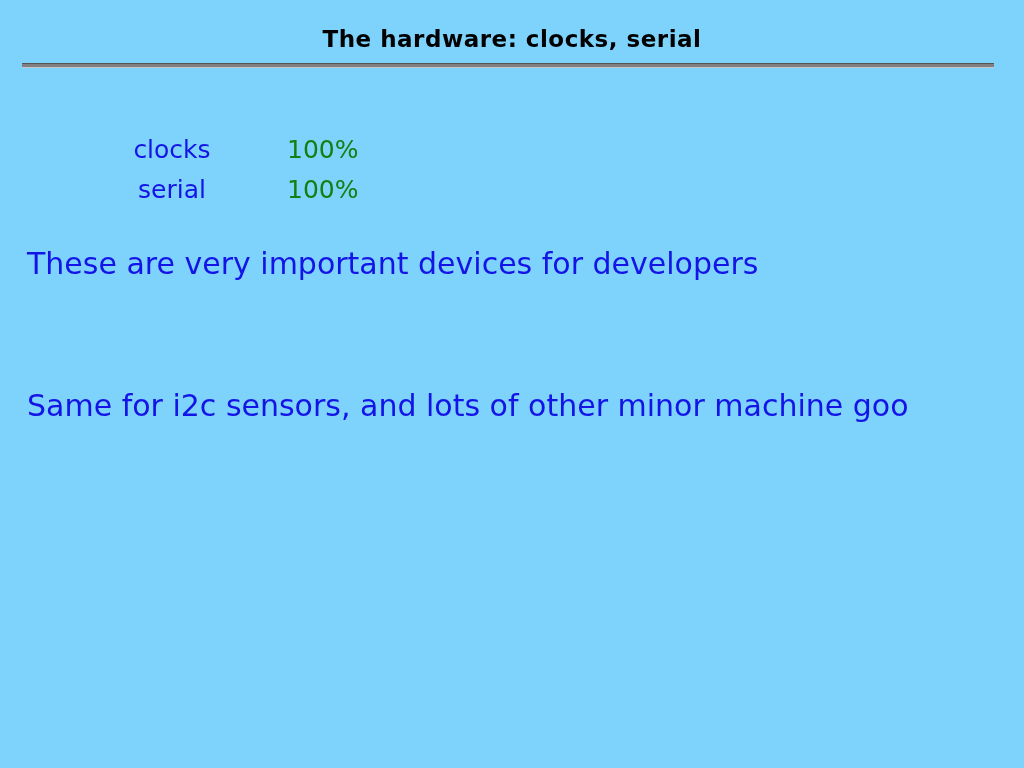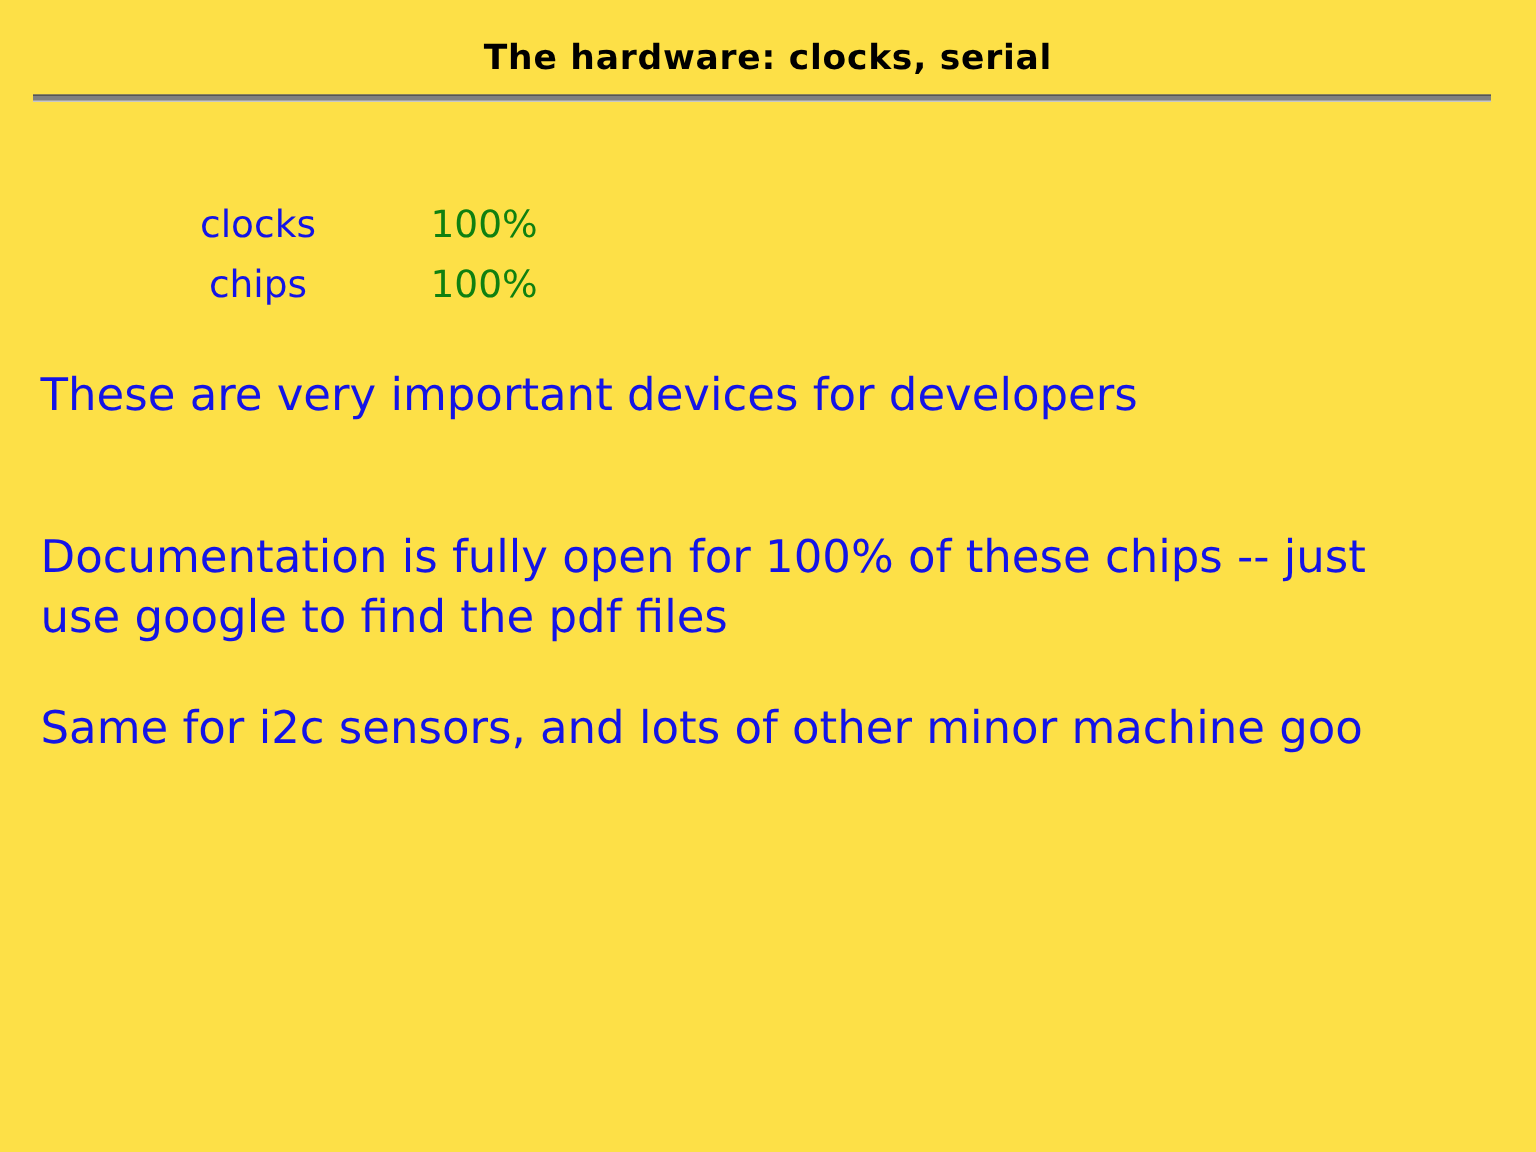--- a/index.html
+++ b/index.html
@@ -10,21 +10,21 @@
   body {
     width: 1024px;
     height: 768px;
     overflow: hidden;
     font-family: "DejaVu Sans", sans-serif;
   }
   .slide {
     position: relative;
     width: 1024px;
     height: 768px;
-    background: #fde047;
+    background: #7dd3fc;
     box-sizing: border-box;
     text-decoration: underline;
   }
   .slide-title {
     position: absolute;
     top: 26px;
     left: 0;
     width: 1024px;
     text-align: center;
     font-family: "DejaVu Sans", sans-serif;
@@ -94,33 +94,32 @@
   <div class="body-area">
 
 
     <div class="gap-sm"></div>
 
     <div class="stat-row">
       <span class="stat-label">clocks</span>
       <span class="stat-value">100%</span>
     </div>
     <div class="stat-row">
-      <span class="stat-label">chips</span>
+      <span class="stat-label">serial</span>
       <span class="stat-value">100%</span>
     </div>
 
     <div class="gap-md"></div>
 
     <div class="para">These are very important devices for developers</div>
 
     <div class="gap-md"></div>
 
 
     <div class="gap-md"></div>
 
-    <div class="para">Documentation is fully open for 100% of these chips -- just use google to find the pdf files</div>
 
     <div class="gap-md"></div>
 
     <div class="para">Same for i2c sensors, and lots of other minor machine goo</div>
 
   </div>
 </div>
 
 </body></html>

